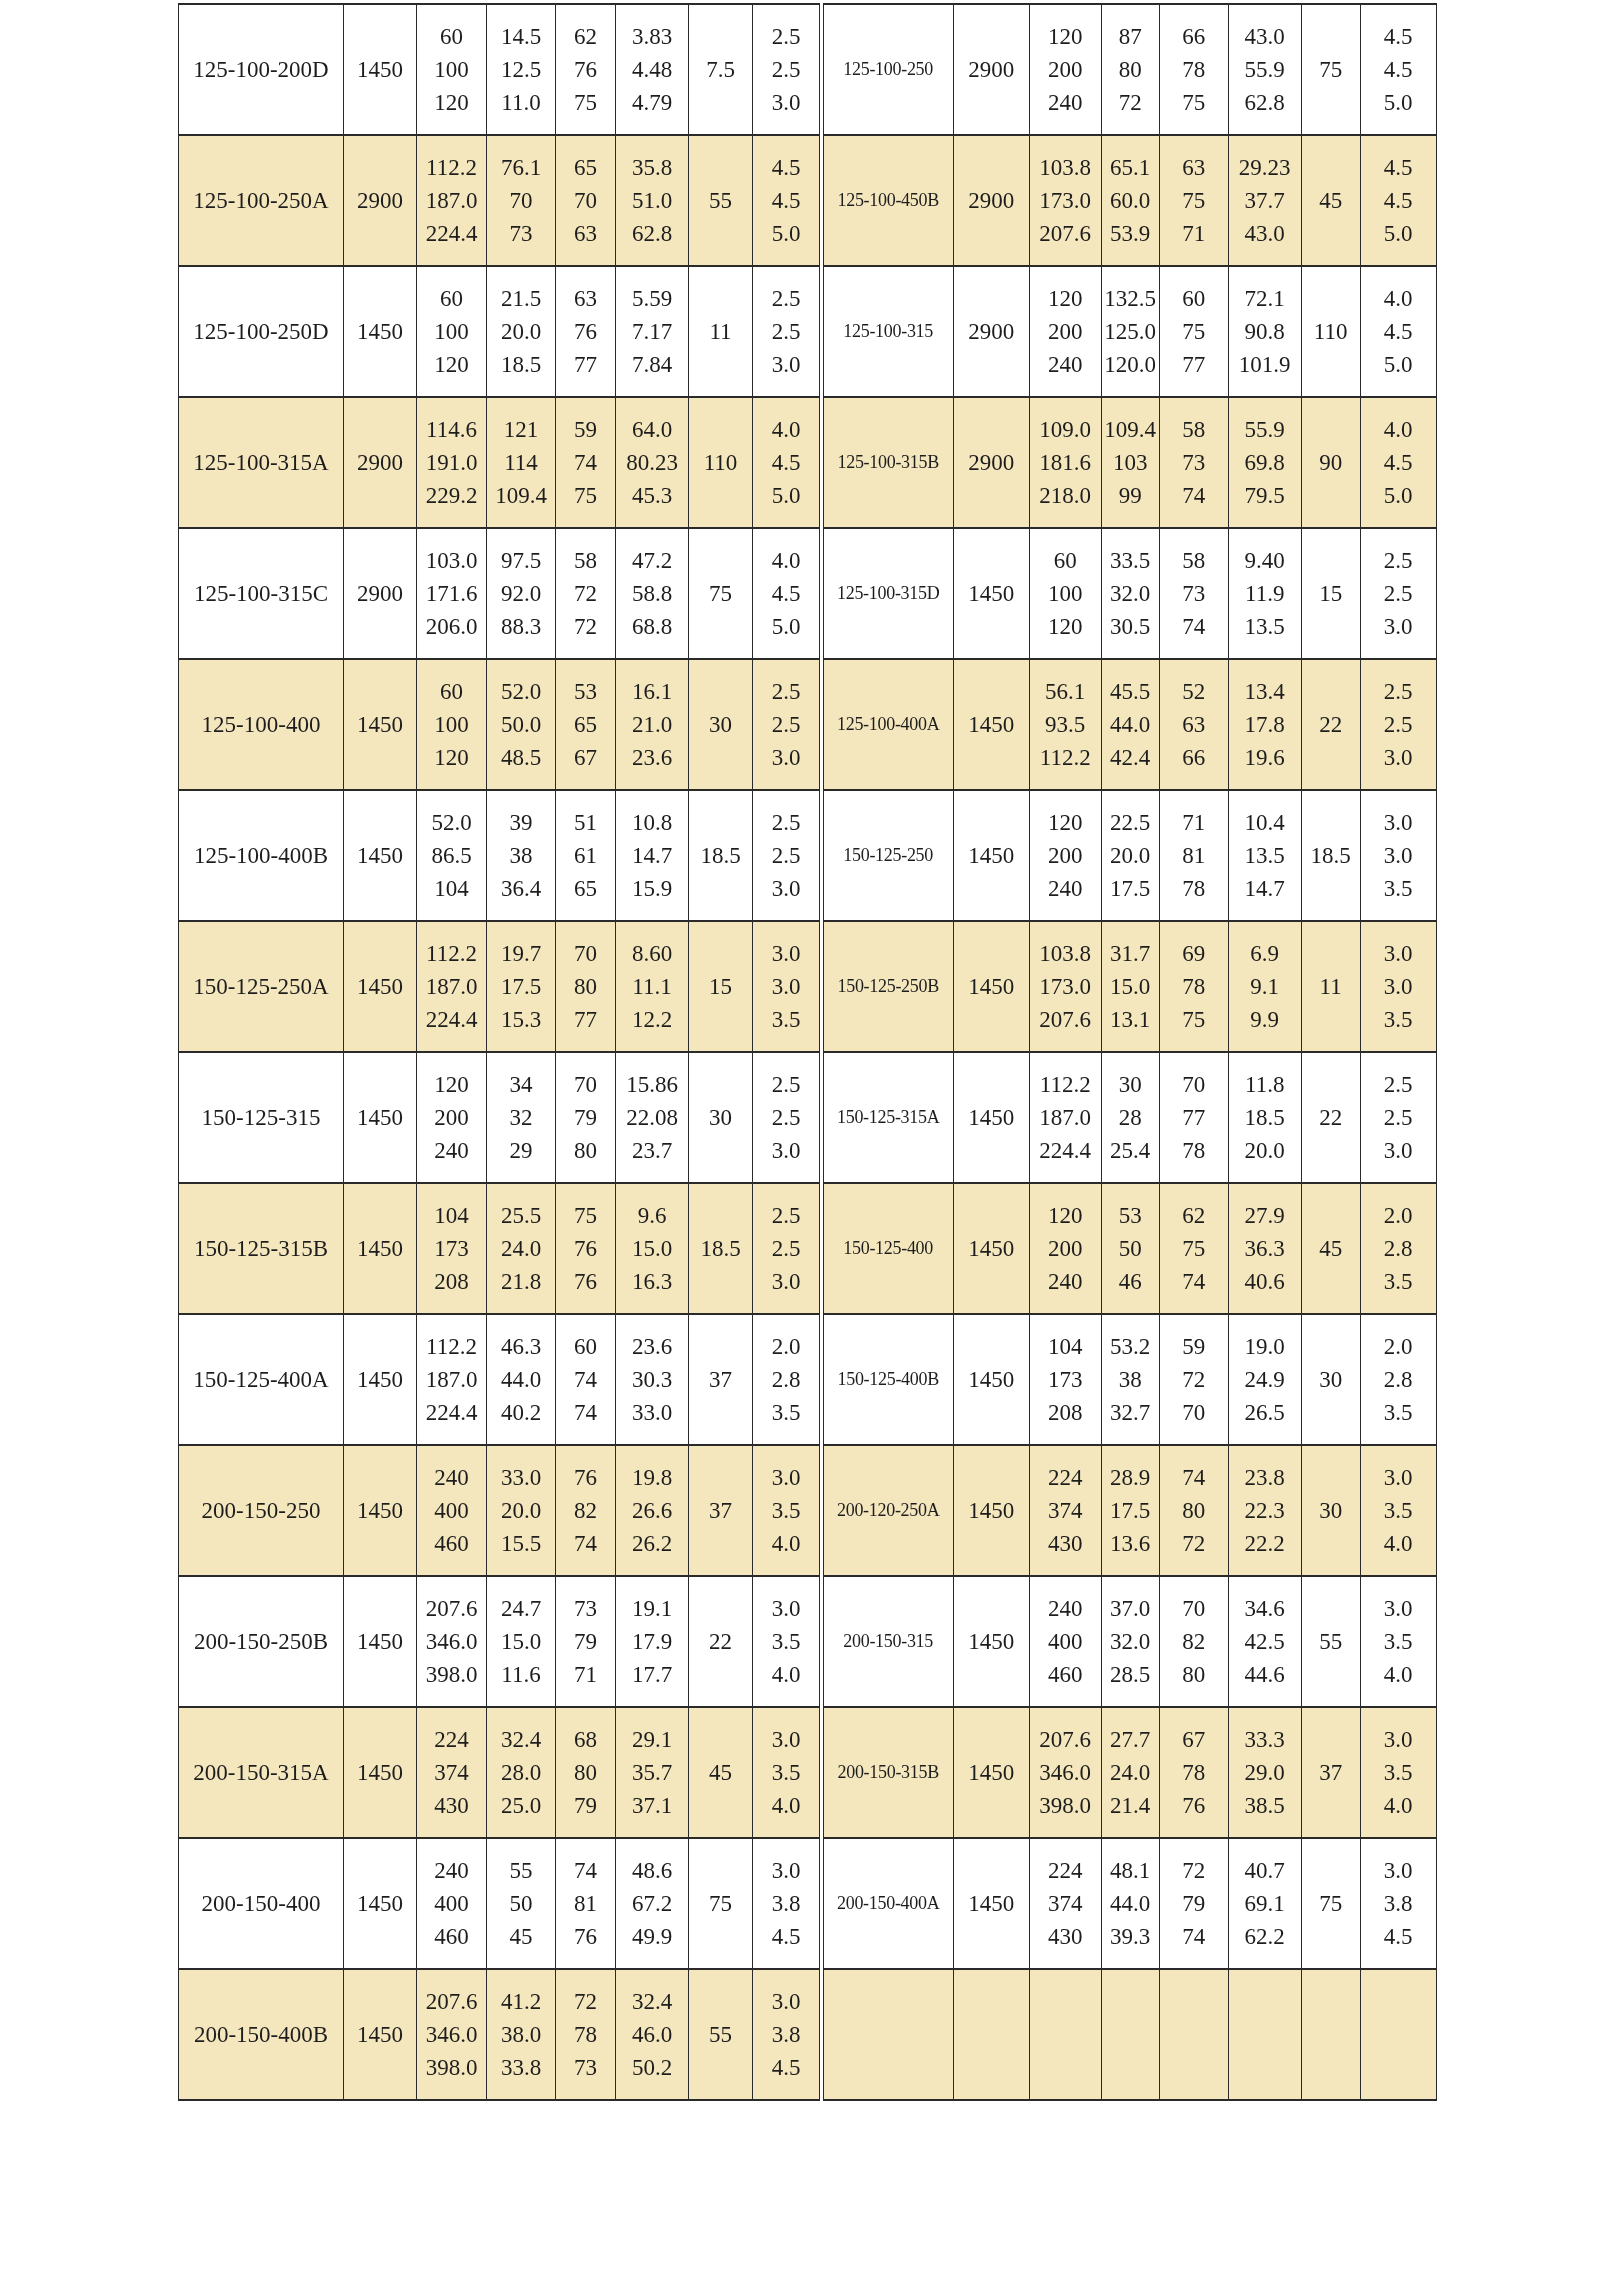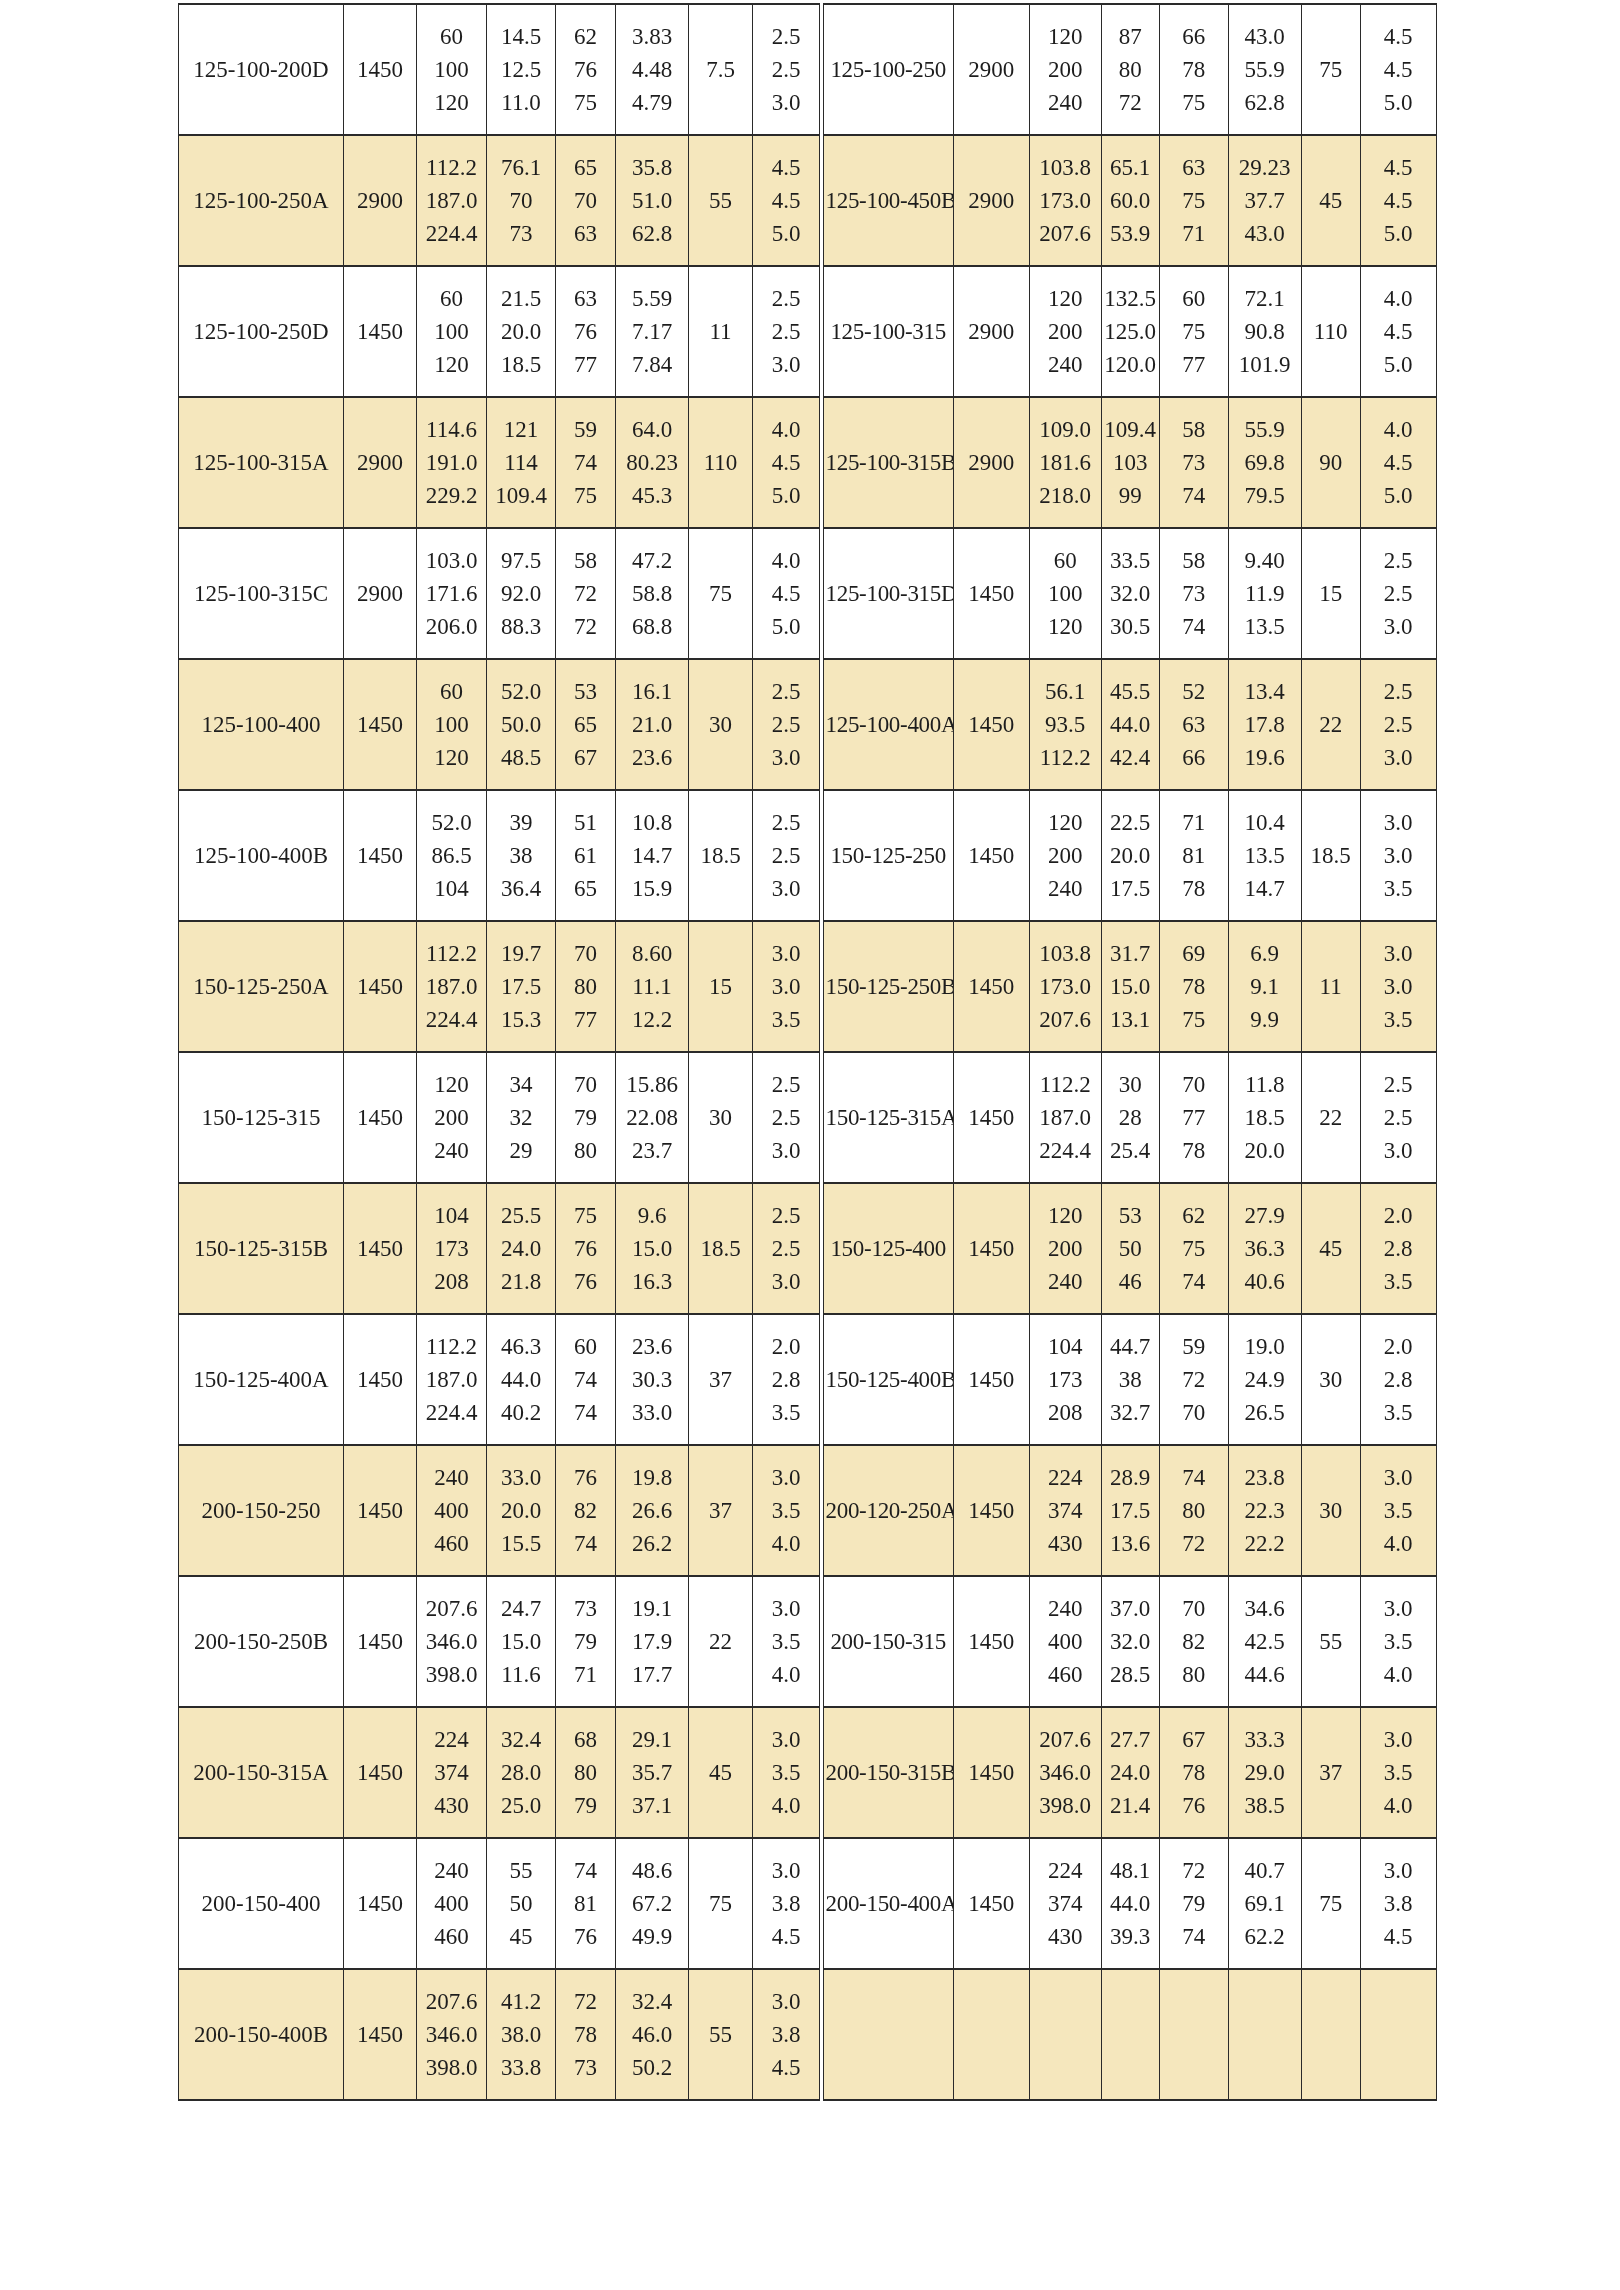--- a/index.html
+++ b/index.html
@@ -36,21 +36,21 @@
   .t-left col:nth-child(8){width:67px;}
   
   .t-right col:nth-child(1){width:130px;}
   .t-right col:nth-child(2){width:76px;}
   .t-right col:nth-child(3){width:72px;}
   .t-right col:nth-child(4){width:58px;}
   .t-right col:nth-child(5){width:69px;}
   .t-right col:nth-child(6){width:73px;}
   .t-right col:nth-child(7){width:59px;}
   .t-right col:nth-child(8){width:76px;}
-  .t-right td.model{font-size:23px;letter-spacing:-0.3px;margin-left:40px;}
+  .t-right td.model{font-size:18px;letter-spacing:-0.3px;margin-left:40px;}
 </style>
 </head>
 <body style="--line: #2a2a2a; --stripe: #f5e7bd; --ink: #1d1d1d; background: rgb(255, 255, 255);">
 
 <div class="tables">
   <table class="spec-table t-left">
     <colgroup>
         <col>
         <col>
         <col>
@@ -857,21 +857,21 @@
         </tr>
         <tr>
           <td class="model">150-125-400B</td>
           <td>1450</td>
           <td>
             <div class="ln">104</div>
             <div class="ln">173</div>
             <div class="ln">208</div>
           </td>
           <td>
-            <div class="ln">44.7</div>
+            <div class="ln">53.2</div>
             <div class="ln">38</div>
             <div class="ln">32.7</div>
           </td>
           <td>
             <div class="ln">59</div>
             <div class="ln">72</div>
             <div class="ln">70</div>
           </td>
           <td>
             <div class="ln">19.0</div>

